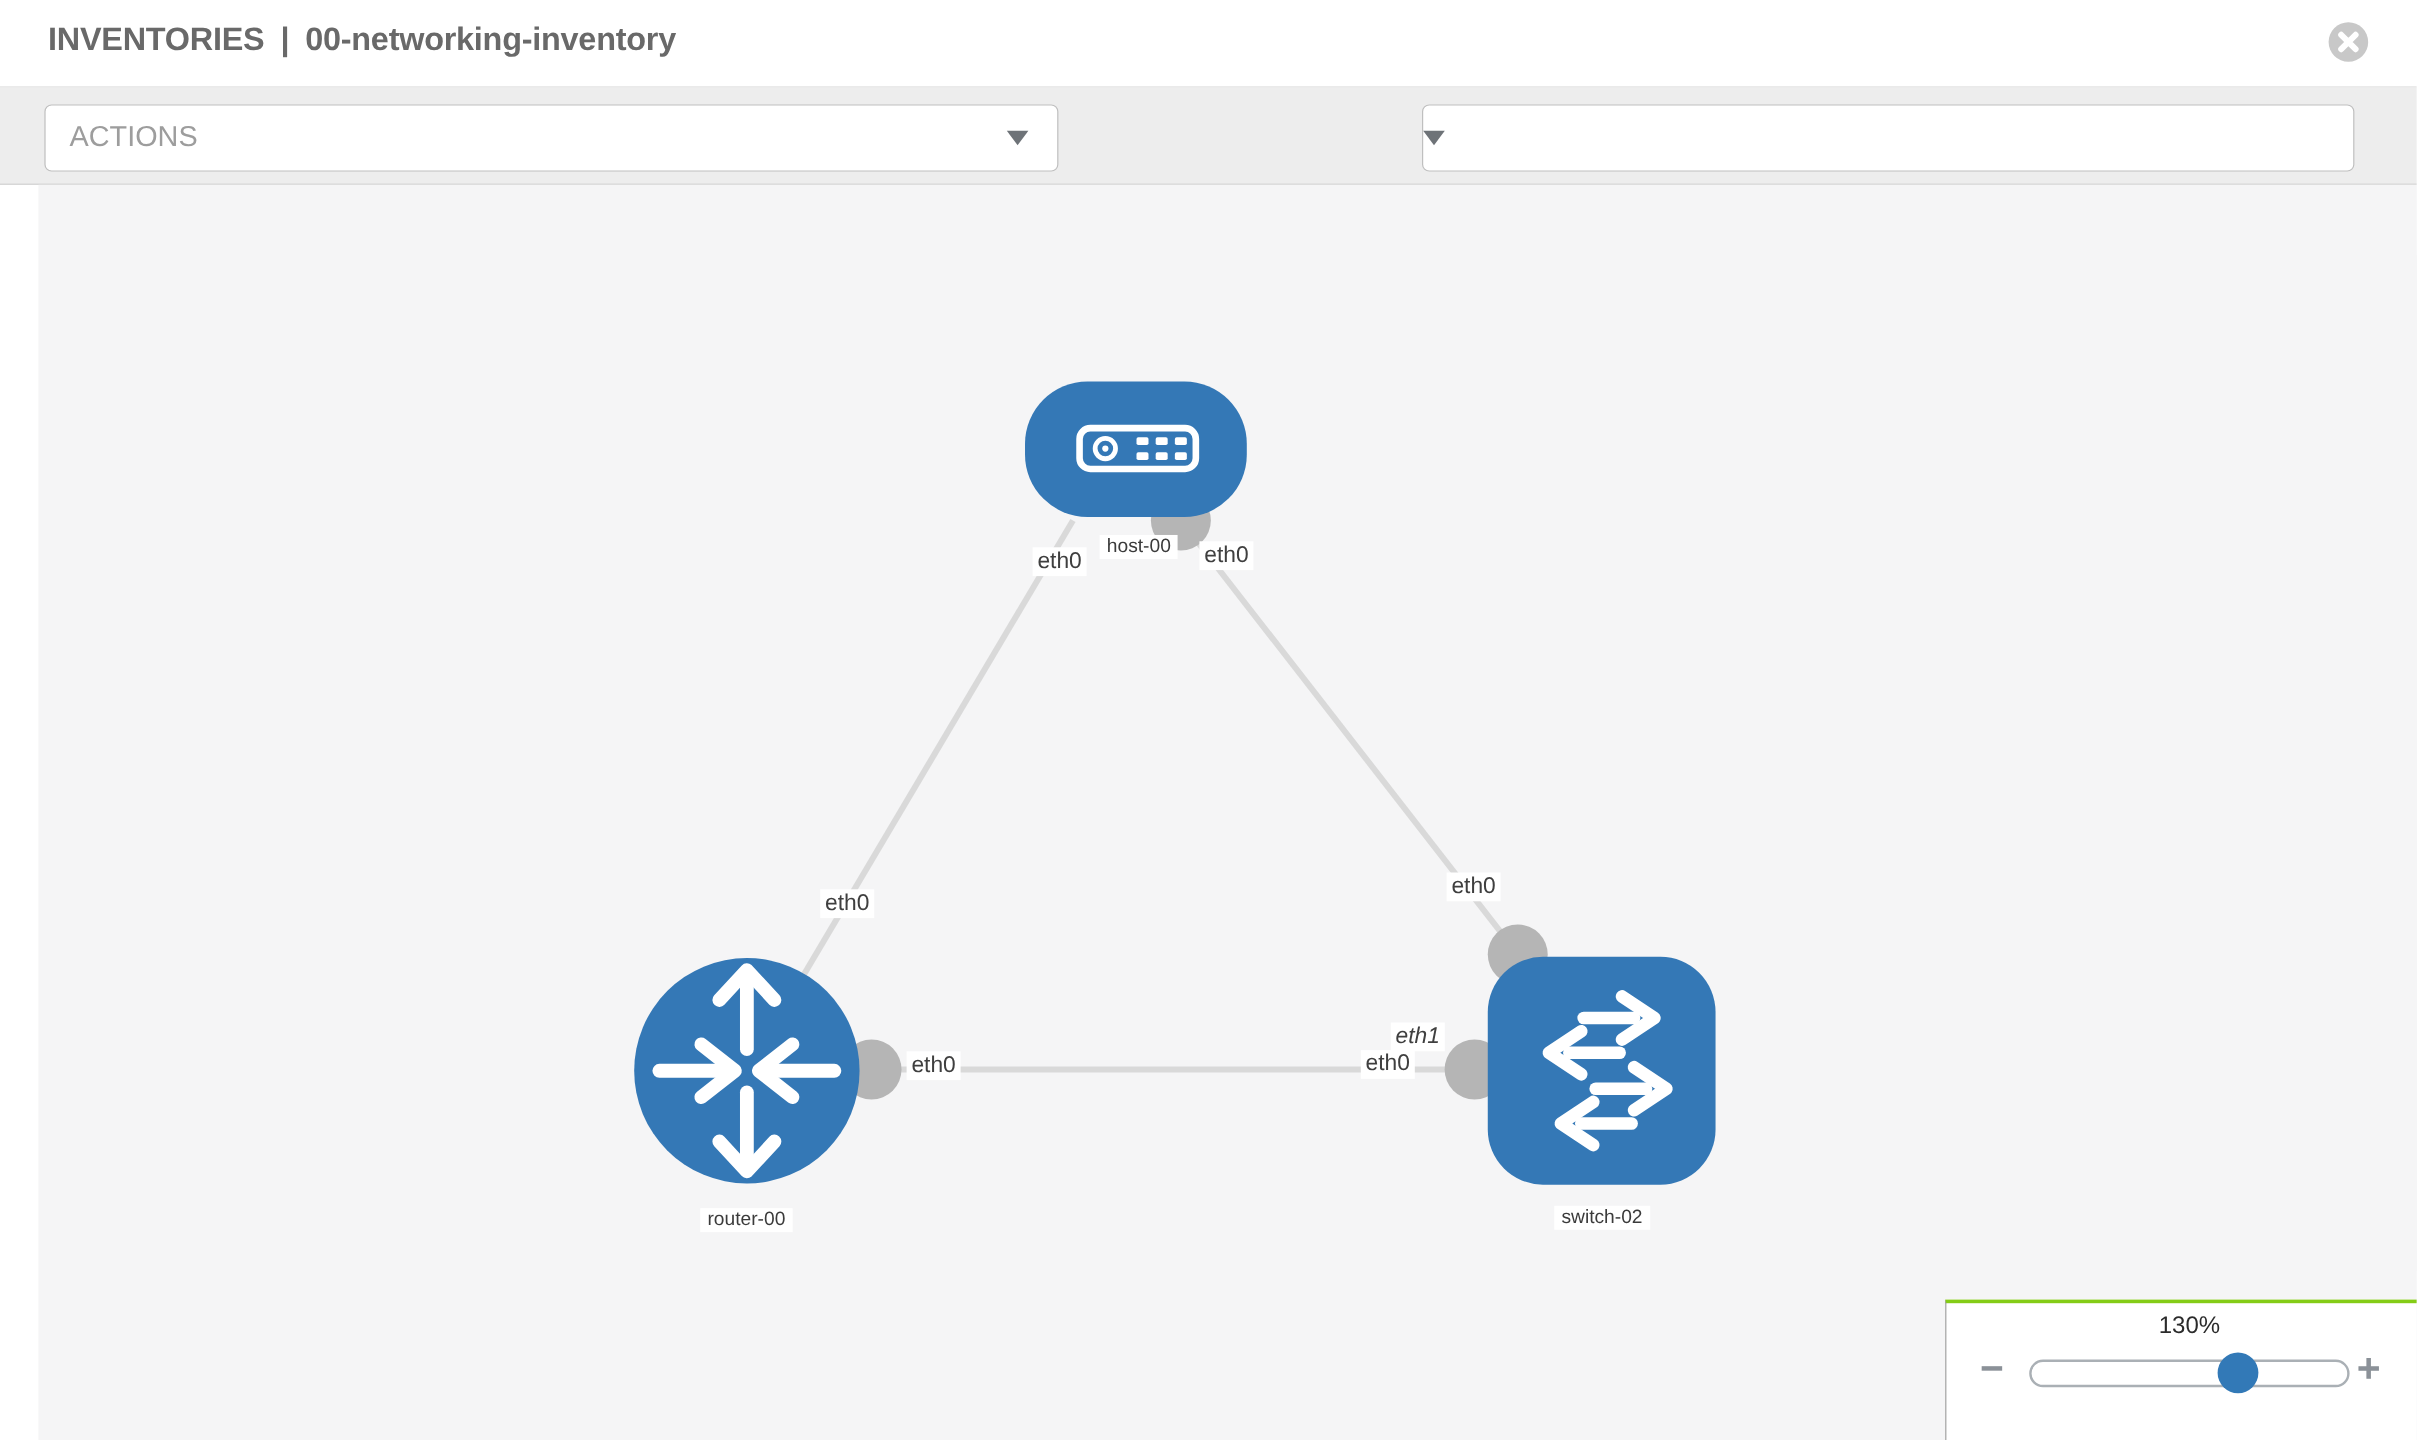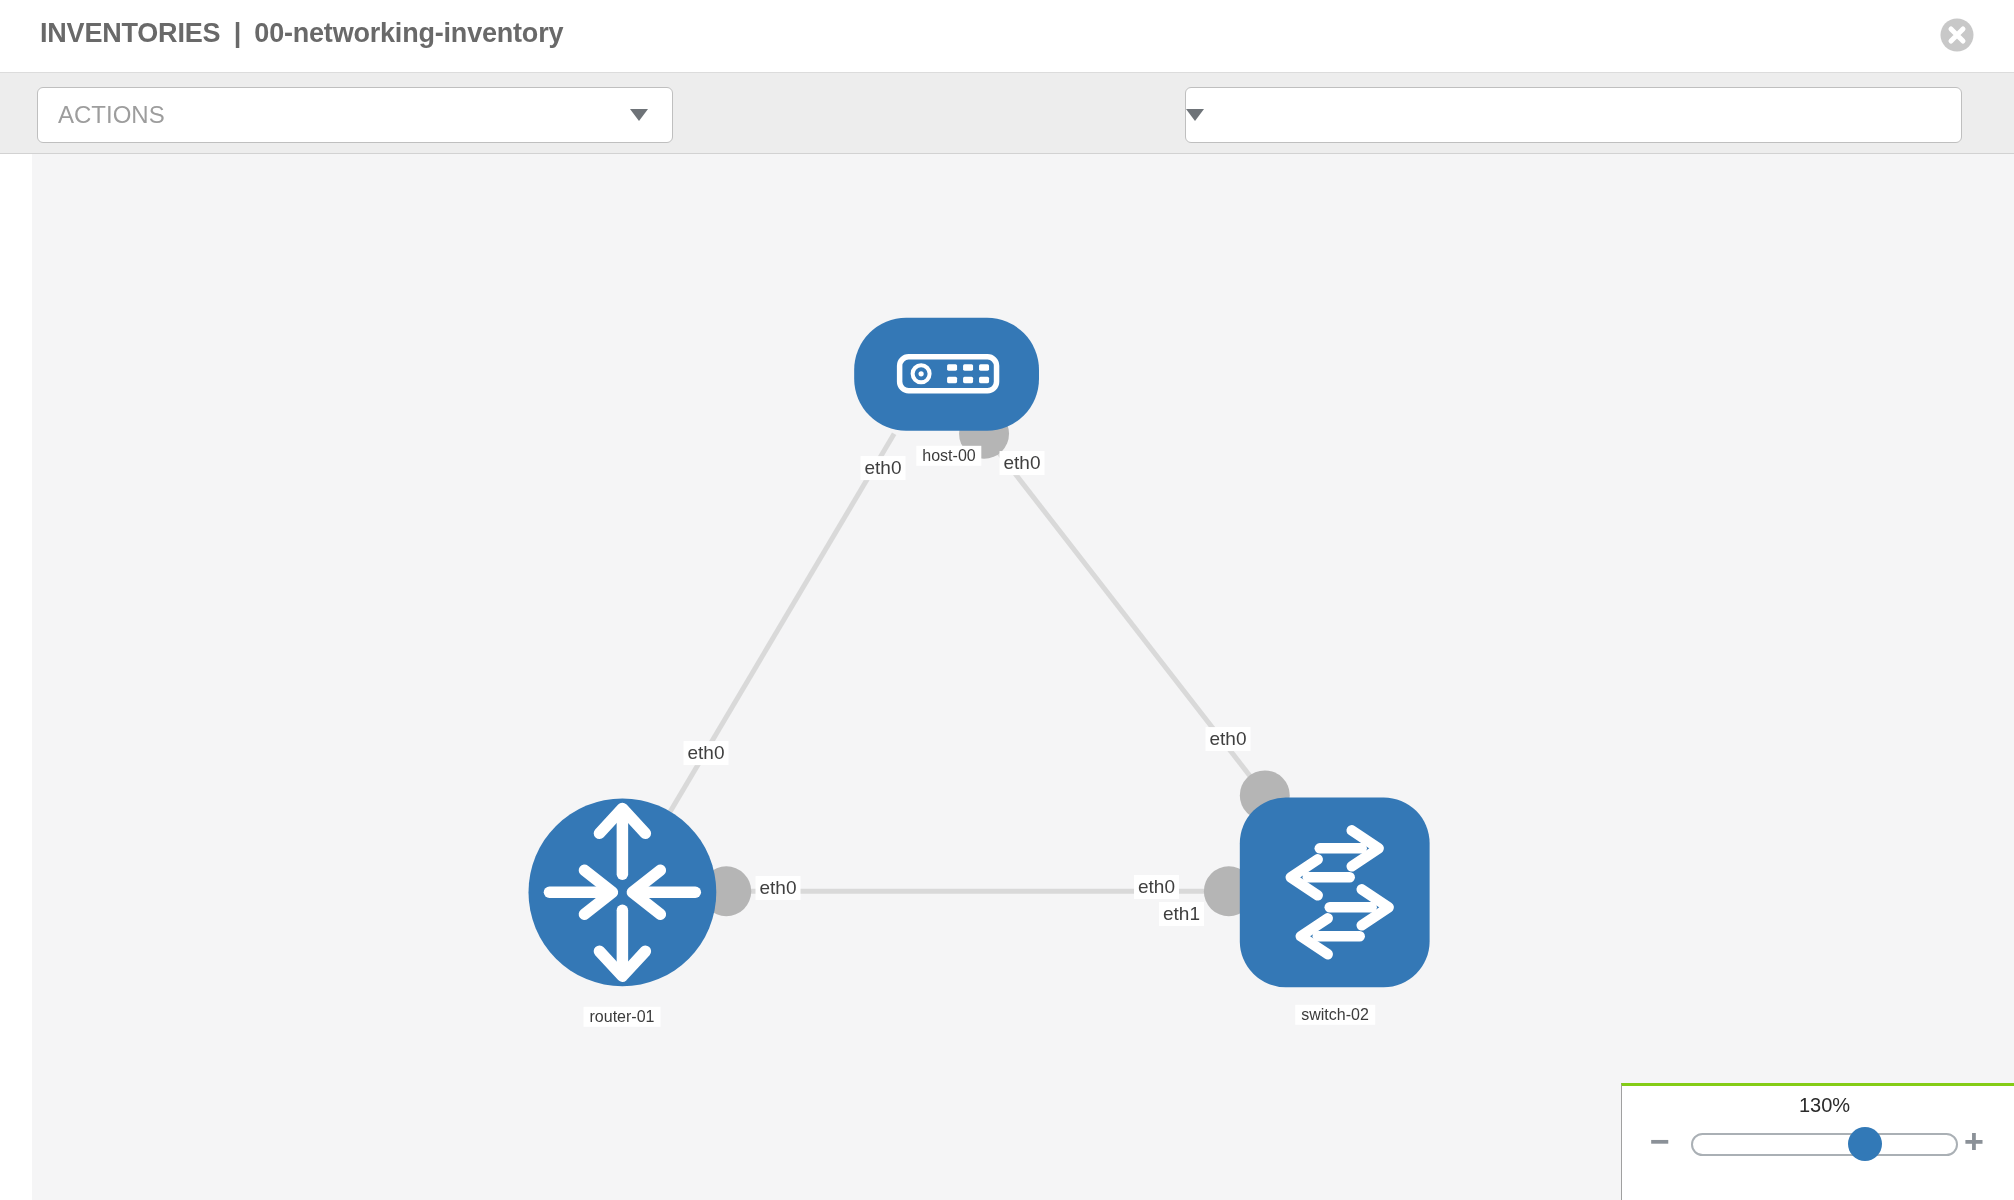--- a/index.html
+++ b/index.html
@@ -10,21 +10,21 @@
   .header{position:absolute;left:0;top:0;width:2014px;height:72px;background:#fff;border-bottom:1px solid #dcdcdc;}
   .breadcrumb{position:absolute;left:40px;top:18px;font-size:27px;font-weight:bold;color:#696969;letter-spacing:-0.2px;white-space:nowrap;text-align:center;}
   .breadcrumb span{margin-right:6px;}
   .close-btn{position:absolute;right:40px;top:18px;width:34px;height:34px;cursor:pointer;}
 
   
   .toolbar{position:absolute;left:0;top:73px;width:2014px;height:80px;background:#ededed;border-bottom:1px solid #d2d2d2;}
   .selectbox{position:absolute;top:14px;height:56px;background:#fff;border:1px solid #bfbfbf;border-radius:6px;box-sizing:border-box;display:flex;align-items:center;cursor:pointer;}
   .selectbox .lbl{padding-left:20px;font-size:24px;color:#9d9d9d;flex:1;}
   .caret{width:0;height:0;border-left:9px solid transparent;border-right:9px solid transparent;border-top:12px solid #6e7378;margin-right:24px;}
-  .actions-box{left:37px;width:636px;}
+  .actions-box{left:37px;width:845px;}
   .search-box{left:1185px;width:777px;}
   .tool-icon{position:absolute;top:97px;width:40px;height:40px;cursor:pointer;background:none;border:none;padding:0;}
   .tool-icon.wrench{left:1048px;}
   .tool-icon.key{left:1119px;}
 
   
   .canvas{position:absolute;left:0;top:154px;width:2014px;height:1046px;background:#f5f5f6;margin-left:32px;}
   .canvas svg.topology{position:absolute;left:0;top:0;}
   .chip{position:absolute;background:#fff;color:#3f3f3f;font-size:19px;line-height:1.15;padding:1px 4px;white-space:nowrap;transform:translate(-50%,-50%);z-index:3;}
   .chip.node-label{font-size:16px;color:#3b3b3b;padding:1px 6px;}
@@ -148,24 +148,24 @@
         </g>
       </g>
     </svg>
 
     <span class="chip" style="left:851px;top:314px;">eth0</span>
     <span class="chip" style="left:990px;top:309px;">eth0</span>
     <span class="chip" style="left:674px;top:599px;">eth0</span>
     <span class="chip" style="left:1196px;top:585px;">eth0</span>
     <span class="chip" style="left:746px;top:734px;">eth0</span>
     <span class="chip left-anchored" style="left:1102px;top:733px;">eth0</span>
-    <span class="chip left-anchored front" style="left:1127px;top:760px;">eth1</span>
+    <span class="chip left-anchored front" style="left:1127px;top:710px;font-style:italic;">eth1</span>
 
     <span class="chip node-label" style="left:917px;top:302px;">host-00</span>
-    <span class="chip node-label" style="left:590px;top:863px;">router-01</span>
+    <span class="chip node-label" style="left:590px;top:863px;">router-00</span>
     <span class="chip node-label" style="left:1303px;top:861px;">switch-02</span>
   </div>
 
   <div class="zoom-panel">
     <div class="zoom-level">130%</div>
     <button class="zoom-minus">−</button>
     <div class="zoom-track"></div>
     <div class="zoom-knob"></div>
     <button class="zoom-plus">+</button>
   </div>

